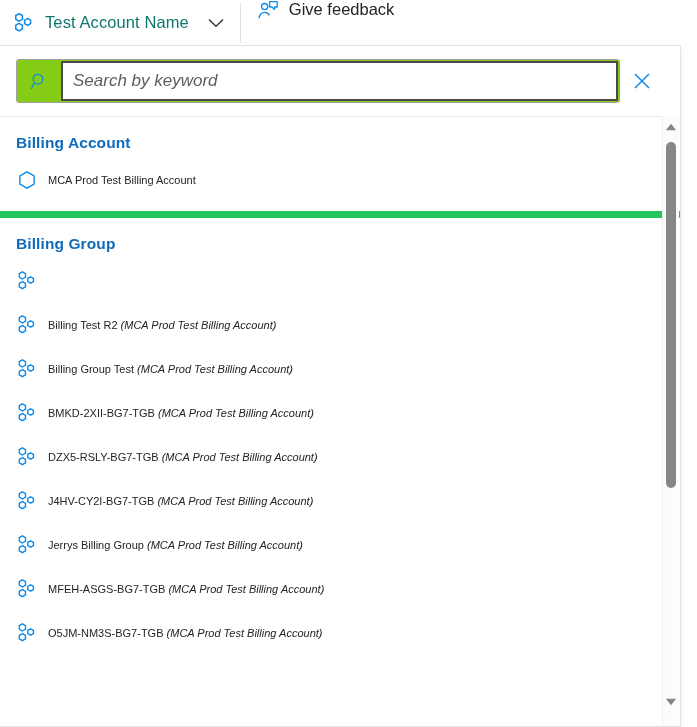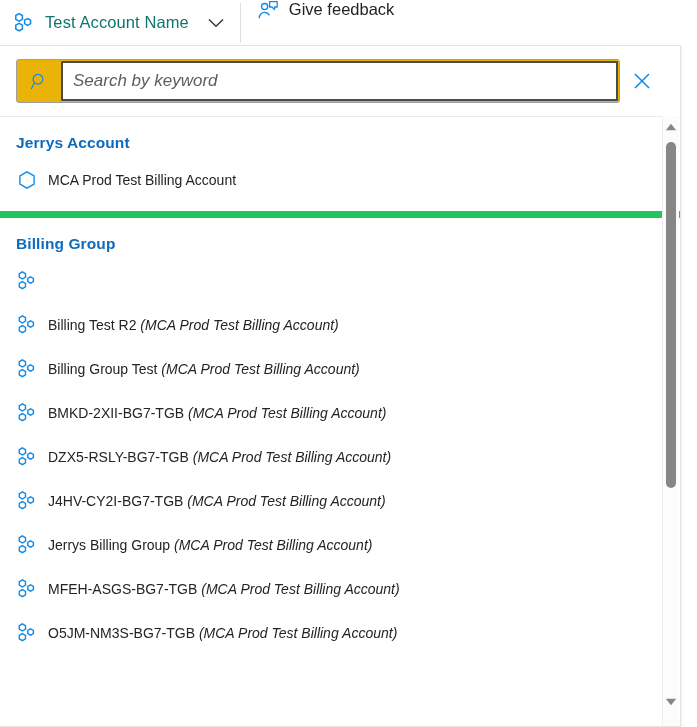--- a/index.html
+++ b/index.html
@@ -99,21 +99,21 @@
     align-items: center;
     box-sizing: border-box;
   }
   .search-wrap {
     flex: 1 1 auto;
     display: flex;
     align-items: center;
     height: 44px;
     border: 1px solid #a19f9d;
     border-radius: 3px;
-    background: #eab308;
+    background: #84cc16;
     box-sizing: border-box;
     overflow: hidden;
   }
   .search-icon-box {
     width: 44px;
     height: 42px;
     display: flex;
     align-items: center;
     justify-content: center;
     flex: 0 0 auto;
@@ -181,21 +181,21 @@
     height: 44px;
     padding: 0 12px 0 16px;
     box-sizing: border-box;
     cursor: pointer;
     white-space: nowrap;
     overflow: hidden;
   }
   .row-icon { width: 22px; height: 22px; flex: 0 0 auto; display: block; }
   .row-text {
     margin-left: 10px;
-    font-size: 14px;
+    font-size: 11px;
     color: #242424;
     overflow: hidden;
     text-overflow: ellipsis;
   }
   .row-text .paren {
     font-style: italic;
     color: #242424;
   }
 
   
@@ -291,21 +291,21 @@
       <span class="clear-icon">
         <svg viewBox="0 0 20 20" width="20" height="20" aria-hidden="true">
           <path d="M3.5 3.5 L16.5 16.5 M16.5 3.5 L3.5 16.5" stroke="#0f8ae8" stroke-width="1.5" stroke-linecap="square"></path>
         </svg>
       </span>
     </button>
   </div>
 
   <div class="results" id="results-root">
       <div class="group">
-        <div class="group-header">Jerrys Account</div>
+        <div class="group-header">Billing Account</div>
         <div class="group-body">
           <div class="row">
             <span class="row-icon"><svg viewBox="0 0 22 22" width="22" height="22" aria-hidden="true">
                 <polygon points="11,2.8 18.1,6.9 18.1,15.1 11,19.2 3.9,15.1 3.9,6.9" fill="none" stroke="#0f8ae8" stroke-width="1.4"></polygon>
               </svg></span>
             <span class="row-text"><span>MCA Prod Test Billing Account</span></span>
           </div>
         </div>
       </div>
       <div class="group">

